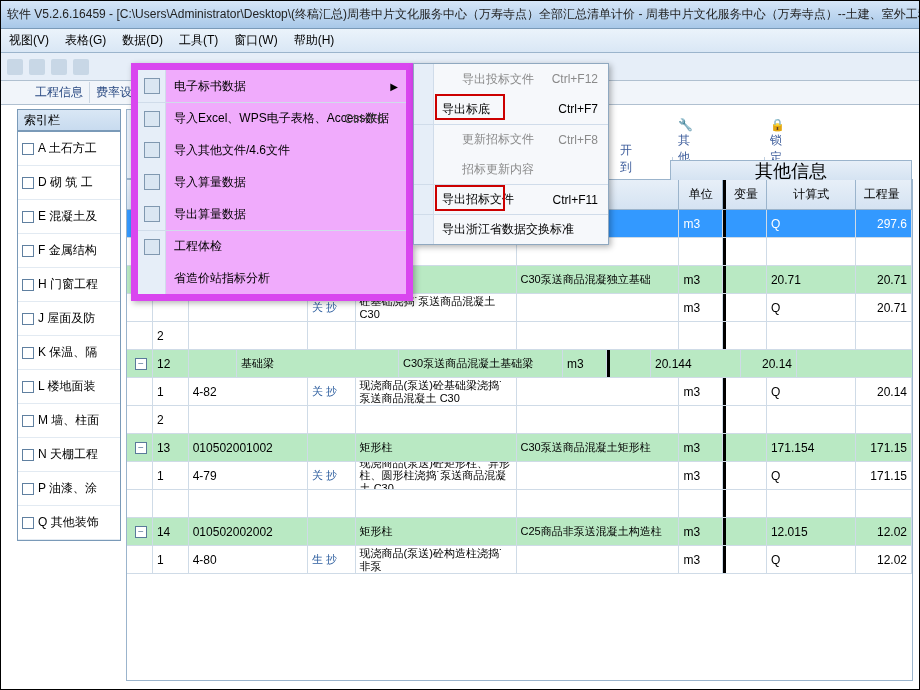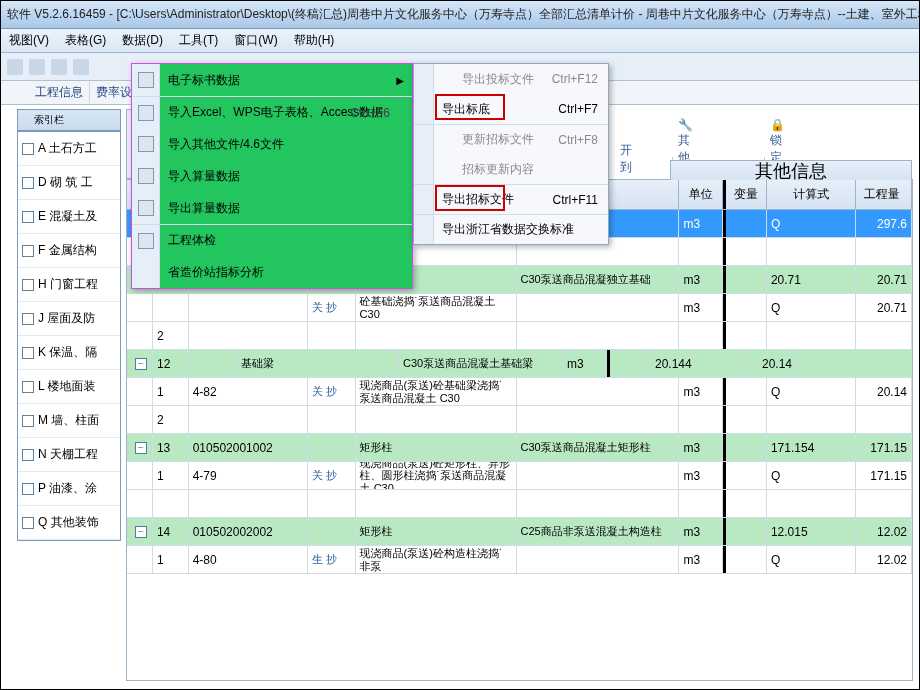--- a/index.html
+++ b/index.html
@@ -4,41 +4,41 @@
   <style>
     * { margin: 0; padding: 0; box-sizing: border-box; font-family: "Microsoft YaHei", SimSun, sans-serif; }
     body { width: 920px; height: 690px; overflow: hidden; background: #fff; position: relative; border: 1px solid #000; }
     .title-bar { height: 28px; background: linear-gradient(#d6e6f8, #a8c8e8); display: flex; align-items: center; font-size: 12px; color: #222; padding: 0 6px; border-bottom: 1px solid #7a9ab8; white-space: nowrap; overflow: hidden; }
     .menu-bar { height: 24px; background: linear-gradient(#ebf3fb, #d9e7f5); display: flex; align-items: center; font-size: 12px; border-bottom: 1px solid #9bb4cc; }
     .menu-bar .mitem { padding: 2px 8px; cursor: pointer; }
     .toolbar-row { height: 28px; background: #e6eef8; border-bottom: 1px solid #b0c0d0; display: flex; align-items: center; padding-left: 6px; gap: 6px; }
     .tb-ic { width: 16px; height: 16px; background: #c8d7e6; border-radius: 2px; }
     .sub-tabs { height: 24px; background: #f1f5fa; border-bottom: 1px solid #b0c0d0; display: flex; align-items: center; font-size: 12px; padding-left: 28px; }
     .sub-tabs .tab { padding: 2px 6px; border-right: 1px solid #cbd6e2; color: #2a4a82; cursor: pointer; }
-    .sidebar-header { position: absolute; left: 16px; top: 108px; width: 104px; height: 22px; background: linear-gradient(#d9e7f5, #c8dbef); border: 1px solid #7a9ab8; font-size: 10px; display: flex; align-items: center; padding-left: 16px; }
+    .sidebar-header { position: absolute; left: 16px; top: 108px; width: 104px; height: 22px; background: linear-gradient(#d9e7f5, #c8dbef); border: 1px solid #7a9ab8; font-size: 12px; display: flex; align-items: center; padding-left: 6px; }
     .sidebar { position: absolute; left: 16px; top: 130px; width: 104px; border: 1px solid #7a9ab8; background: #fff; }
     .sidebar .sitem { height: 34px; display: flex; align-items: center; font-size: 12px; padding-left: 4px; border-bottom: 1px solid #e2eaf2; cursor: pointer; }
     .sidebar .sitem .box { width: 12px; height: 12px; border: 1px solid #6080a0; background: #fff; margin-right: 4px; }
     .right-toolbar { position: absolute; left: 413px; top: 152px; height: 26px; display: flex; align-items: center; font-size: 12px; color: #3a5a9a; gap: 6px; }
     .right-toolbar .div { width: 1px; height: 18px; background: #c0d0e0; margin: 0 2px; }
     .table { position: absolute; left: 125px; top: 178px; right: 6px; bottom: 8px; border: 1px solid #9bb4cc; font-size: 12px; background: #fff; }
     .thead { height: 30px; background: linear-gradient(#e7eff8, #d5e3f2); display: flex; border-bottom: 1px solid #9bb4cc; }
     .oth-hdr { position: absolute; top: -20px; right: 0; height: 20px; width: 242px; background: linear-gradient(#e7eff8, #d5e3f2); border: 1px solid #9bb4cc; border-bottom: none; display: flex; align-items: center; justify-content: center; font-size: 18px; }
     .th { border-right: 1px solid #9bb4cc; display: flex; align-items: center; justify-content: center; }
     .c-exp { width: 26px; } .c-idx { width: 36px; } .c-code { width: 120px; } .c-link { width: 48px; }
     .c-name { width: 162px; } .c-feat { width: 164px; } .c-unit { width: 44px; }
     .c-var { width: 44px; } .c-formula { width: 90px; } .c-qty { width: 56px; text-align: right; padding-right: 4px; }
     .tbody .row { height: 28px; display: flex; border-bottom: 1px solid #cfdbe7; }
     .tbody .cell { border-right: 1px solid #cfdbe7; display: flex; align-items: center; padding: 0 4px; overflow: hidden; }
     .row-green { background: #b9e9c3; }
     .row-blue > .cell { background: #3399ff !important; color: #fff; }
     .thick-v { border-left: 3px solid #000 !important; }
     .link-tag { color: #3060a0; font-size: 11px; }
     .minus-box { width: 12px; height: 12px; border: 1px solid #5a7a9a; display: flex; align-items: center; justify-content: center; font-size: 10px; color: #5a7a9a; margin-left: 4px; background: #fff; }
-    .dropdown-menu { position: absolute; left: 130px; top: 62px; width: 282px; background: #22c55e; border: 1px solid #d946ef; box-shadow: 2px 2px 6px rgba(0,0,0,0.3); z-index: 50; font-size: 12px; }
+    .dropdown-menu { position: absolute; left: 130px; top: 62px; width: 282px; background: #f0abfc; border: 7px solid #d946ef; box-shadow: 2px 2px 6px rgba(0,0,0,0.3); z-index: 50; font-size: 12px; }
     .dropdown-menu .dm-item { height: 32px; display: flex; align-items: center; padding-left: 36px; position: relative; cursor: pointer; }
     .dropdown-menu .dm-item.with-sep { border-top: 1px solid #d0dcea; }
     .dropdown-menu .dm-ic { position: absolute; left: 6px; width: 16px; height: 16px; border: 1px solid #8098b0; background: #dae6f2; }
     .dropdown-menu .dm-arrow { position: absolute; right: 8px; font-size: 10px; }
     .dropdown-menu .dm-shortcut { position: absolute; right: 22px; color: #444; text-align: right; }
     .dm-strip { position: absolute; left: 0; top: 0; bottom: 0; width: 28px; background: #e6eef8; border-right: 1px solid #d0dcea; }
     .submenu { position: absolute; left: 412px; top: 62px; width: 196px; background: #f6f8fb; border: 1px solid #8fa8c0; box-shadow: 2px 2px 6px rgba(0,0,0,0.3); z-index: 60; font-size: 12px; }
     .submenu .sm-strip { position: absolute; left: 0; top: 0; bottom: 0; width: 20px; background: #e6eef8; border-right: 1px solid #d0dcea; }
     .submenu .sm-item { height: 30px; display: flex; align-items: center; padding-left: 28px; position: relative; cursor: pointer; }
     .submenu .sm-item.disabled { color: #8a8a8a; padding-left: 48px; }

